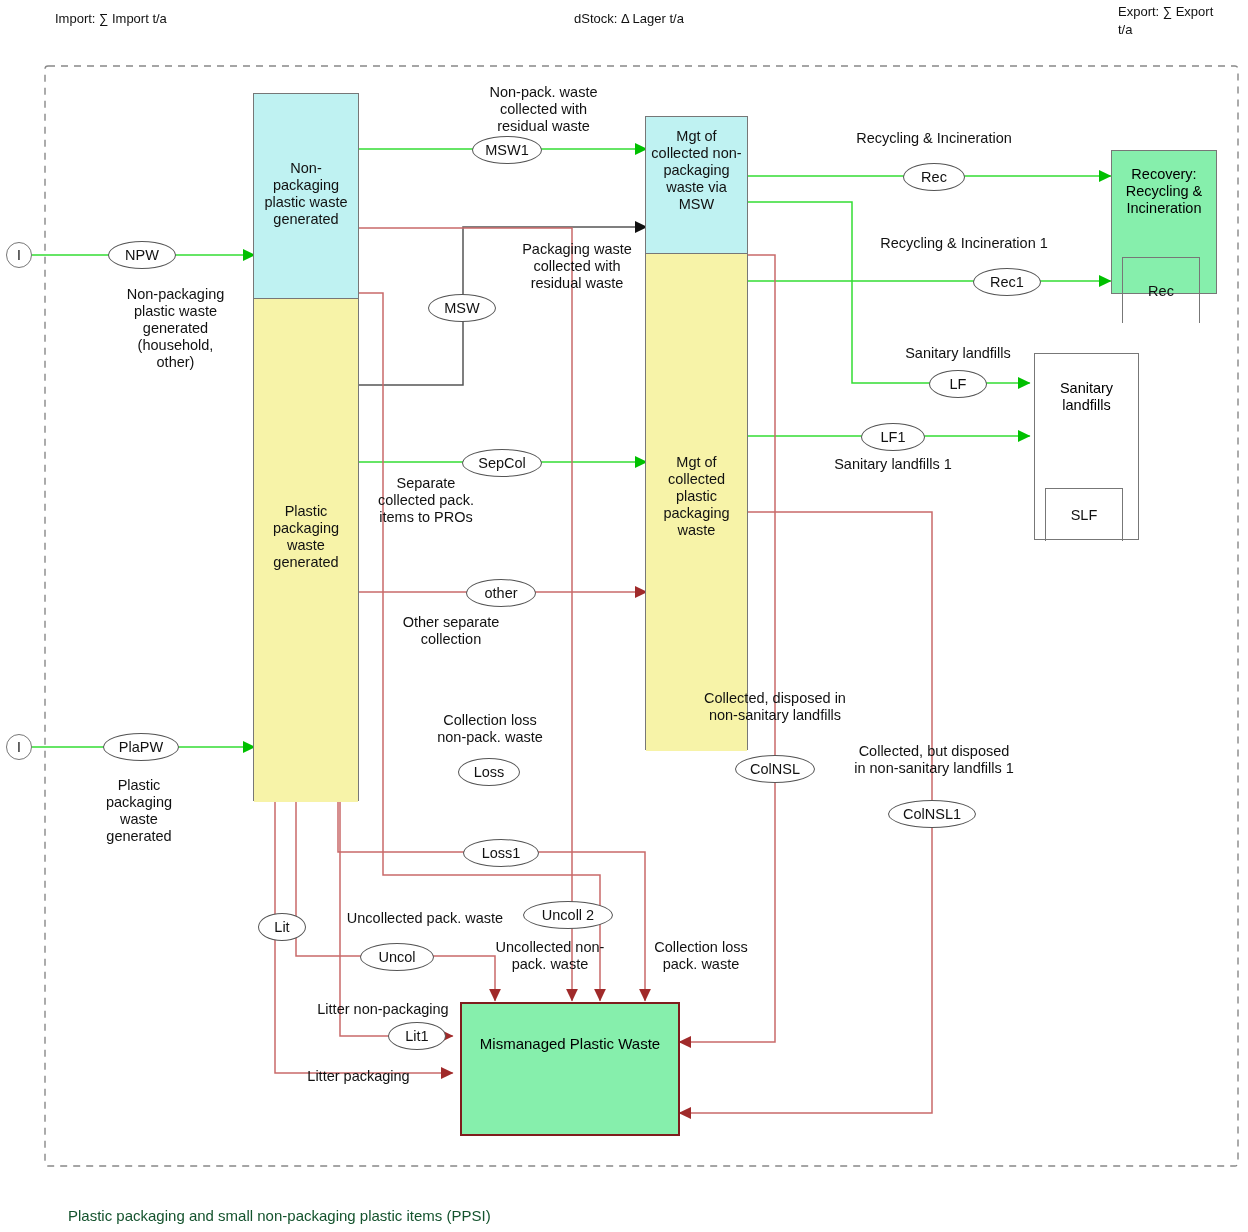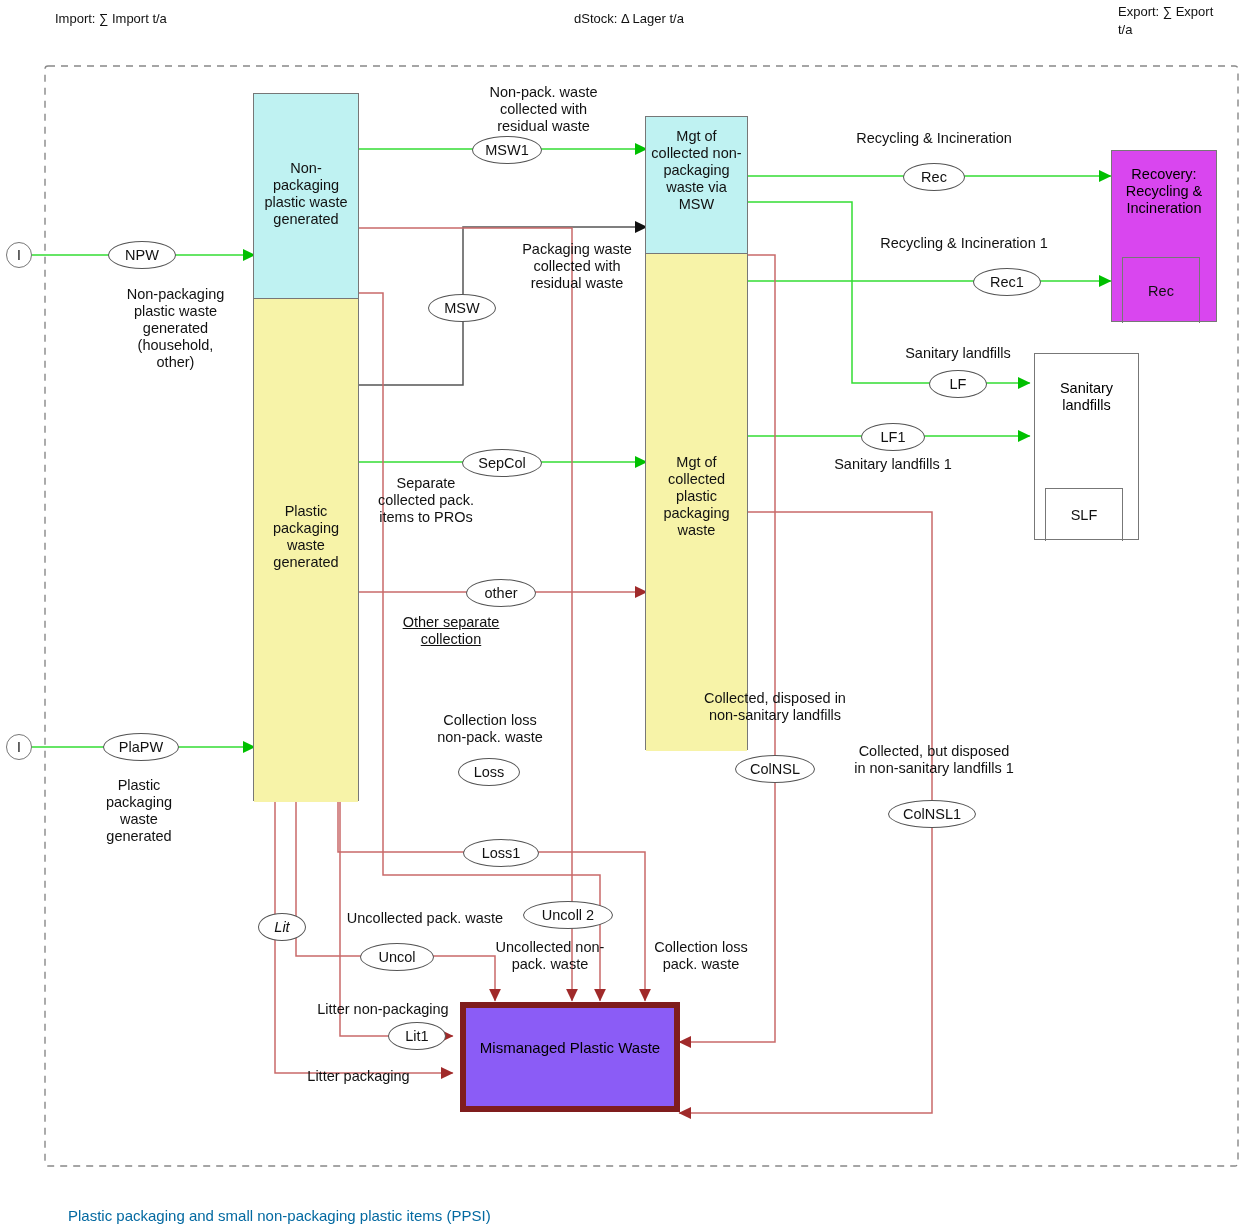--- a/index.html
+++ b/index.html
@@ -7,21 +7,21 @@
   #root{position:relative;width:1248px;height:1232px;overflow:hidden;background:#fff;}
   .abs{position:absolute;}
   .txt{position:absolute;font-size:14.5px;line-height:17px;text-align:center;color:#111;white-space:pre-line;}
   .stock{position:absolute;box-sizing:border-box;border:1px solid #777;background:#fff;}
   .stocklbl{position:absolute;text-align:center;font-size:14.5px;line-height:17px;color:#111;}
   .subbox{position:absolute;box-sizing:border-box;border:1px solid #777;background:transparent;display:flex;align-items:center;justify-content:center;font-size:14.5px;color:#111;}
   .iocircle{position:absolute;box-sizing:border-box;width:26px;height:26px;border:1px solid #777;border-radius:50%;background:#fff;display:flex;align-items:center;justify-content:center;font-size:14px;color:#111;}
   .ell{position:absolute;box-sizing:border-box;border:1px solid #555;border-radius:50%;background:#fff;display:flex;align-items:center;justify-content:center;font-size:14.5px;color:#111;white-space:nowrap;z-index:6;}
   svg.layer{position:absolute;left:0;top:0;width:1248px;height:1232px;overflow:visible;pointer-events:none;}
   .hdr{position:absolute;font-size:13px;line-height:18px;color:#111;white-space:pre-line;}
-  .caption{position:absolute;font-size:15px;color:#0369a1;}
+  .caption{position:absolute;font-size:15px;color:#14532d;}
 </style>
 </head>
 <body>
 
 <div id="root">
 
   <div class="hdr" style="left:55px;top:10px;">Import: ∑ Import t/a</div>
   <div class="hdr" style="left:574px;top:10px;">dStock: Δ Lager t/a</div>
   <div class="hdr" style="left:1118px;top:3px;">Export: ∑ Export
 t/a</div>
@@ -109,38 +109,38 @@
 collected non-
 packaging
 waste via
 MSW</div>
   <div class="stocklbl" style="left:645px;top:454px;width:103px;white-space:pre-line;">Mgt of
 collected
 plastic
 packaging
 waste</div>
 
-  <div class="stock" style="left:1111px;top:150px;width:106px;height:172px;background:#d946ef;">
+  <div class="stock" style="left:1111px;top:150px;width:106px;height:144px;background:#86efac;">
     <div class="abs" style="left:0;top:15px;width:100%;text-align:center;font-size:14.5px;line-height:17px;white-space:pre-line;"><span>Recovery:
 Recycling &amp;
 Incineration</span></div>
     <div class="subbox" style="left:10px;top:106px;width:78px;height:66px;border-bottom:none;">
       <span>Rec</span>
     </div>
   </div>
 
   <div class="stock" style="left:1034px;top:353px;width:105px;height:187px;background:#fff;">
     <div class="abs" style="left:0;top:26px;width:100%;text-align:center;font-size:14.5px;line-height:17px;white-space:pre-line;"><span>Sanitary
 landfills</span></div>
     <div class="subbox" style="left:10px;top:134px;width:78px;height:53px;border-bottom:none;">
       <span>SLF</span>
     </div>
   </div>
 
-  <div class="stock" style="left:460px;top:1002px;width:220px;height:110px;background:#8b5cf6;border:6px solid #7f1d1d;">
+  <div class="stock" style="left:460px;top:1002px;width:220px;height:134px;background:#86efac;border:2px solid #7f1d1d;">
     <div class="abs" style="left:0;top:31px;width:100%;text-align:center;font-size:15px;">
       <span>Mismanaged Plastic Waste</span></div>
   </div>
 
   <div class="ell" style="left:108px;top:241px;width:68px;height:28px;">
     <span>NPW</span>
     </div>
   <div class="ell" style="left:103px;top:733px;width:76px;height:28px;">
     <span>PlaPW</span>
     </div>
@@ -176,21 +176,21 @@
     </div>
   <div class="ell" style="left:463px;top:839px;width:76px;height:28px;">
     <span>Loss1</span>
     </div>
   <div class="ell" style="left:360px;top:943px;width:74px;height:28px;">
     <span>Uncol</span>
     </div>
   <div class="ell" style="left:523px;top:901px;width:90px;height:28px;">
     <span>Uncoll 2</span>
     </div>
-  <div class="ell" style="left:258px;top:913px;width:48px;height:28px;font-style:italic;">
+  <div class="ell" style="left:258px;top:913px;width:48px;height:28px;">
     <span>Lit</span>
     </div>
   <div class="ell" style="left:388px;top:1022px;width:58px;height:28px;">
     <span>Lit1</span>
     </div>
   <div class="ell" style="left:735px;top:755px;width:80px;height:28px;">
     <span>ColNSL</span>
     </div>
   <div class="ell" style="left:888px;top:800px;width:88px;height:28px;">
     <span>ColNSL1</span>
@@ -208,21 +208,21 @@
 
   <div class="txt" style="left:472px;top:84px;width:143px;">Non-pack. waste
 collected with
 residual waste</div>
   <div class="txt" style="left:500px;top:241px;width:154px;">Packaging waste
 collected with
 residual waste</div>
   <div class="txt" style="left:348px;top:475px;width:156px;">Separate
 collected pack.
 items to  PROs</div>
-  <div class="txt" style="left:375px;top:614px;width:152px;text-decoration:underline;">Other separate
+  <div class="txt" style="left:375px;top:614px;width:152px;">Other separate
 collection</div>
 
   <div class="txt" style="left:838px;top:130px;width:192px;">Recycling &amp; Incineration</div>
   <div class="txt" style="left:858px;top:235px;width:212px;">Recycling &amp; Incineration 1</div>
   <div class="txt" style="left:884px;top:345px;width:148px;">Sanitary landfills</div>
   <div class="txt" style="left:809px;top:456px;width:168px;">Sanitary landfills 1</div>
 
   <div class="txt" style="left:414px;top:712px;width:152px;">Collection loss
 non-pack. waste</div>
   <div class="txt" style="left:645px;top:939px;width:112px;">Collection loss

